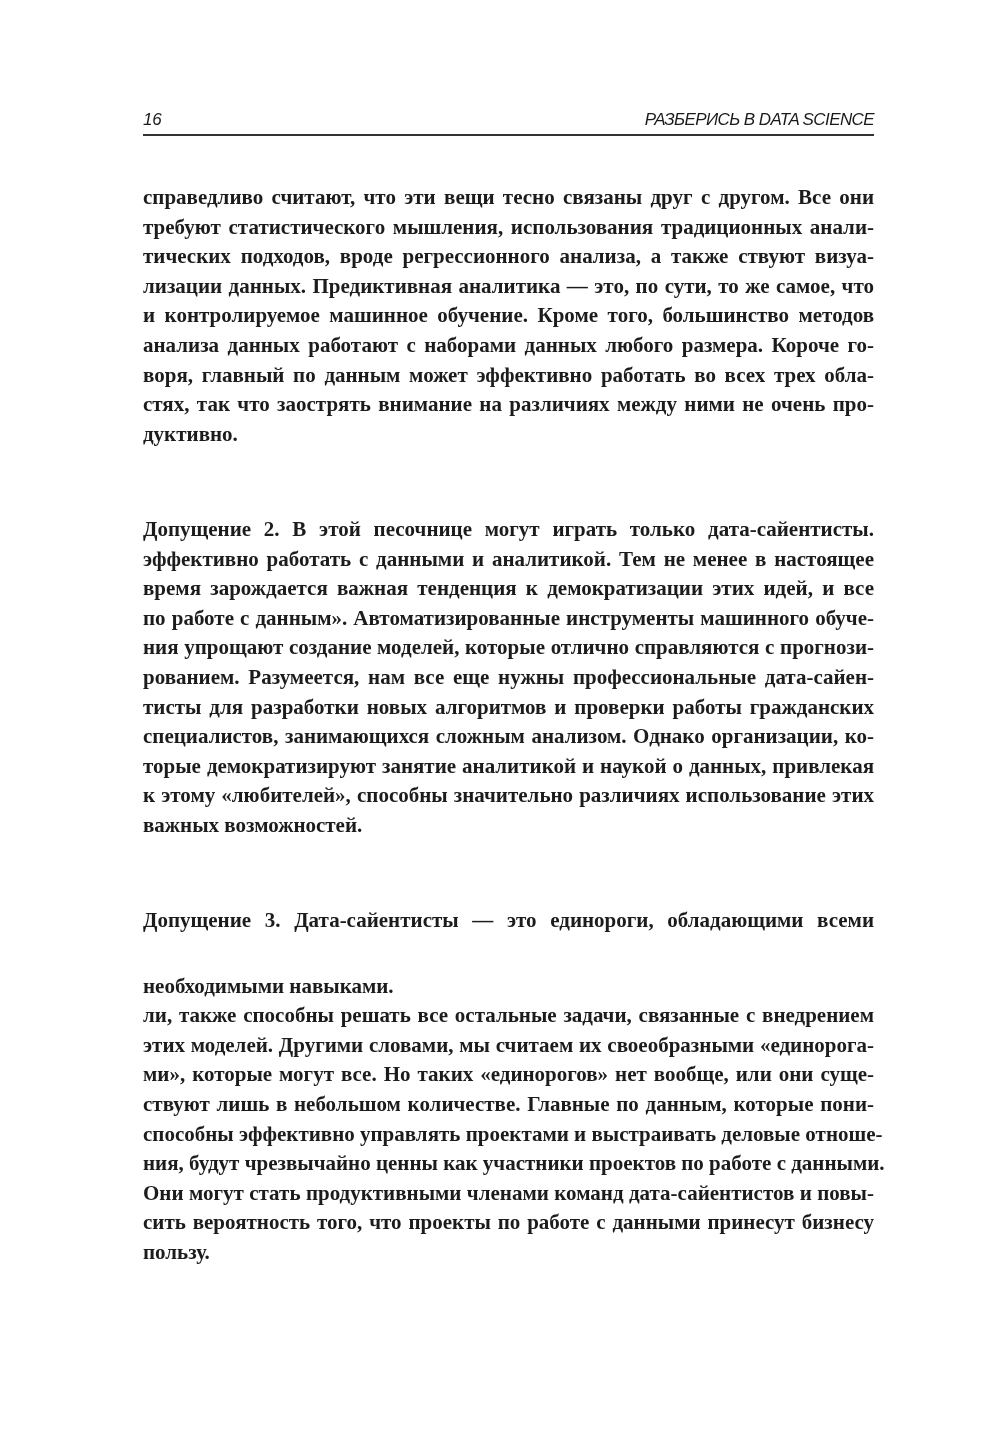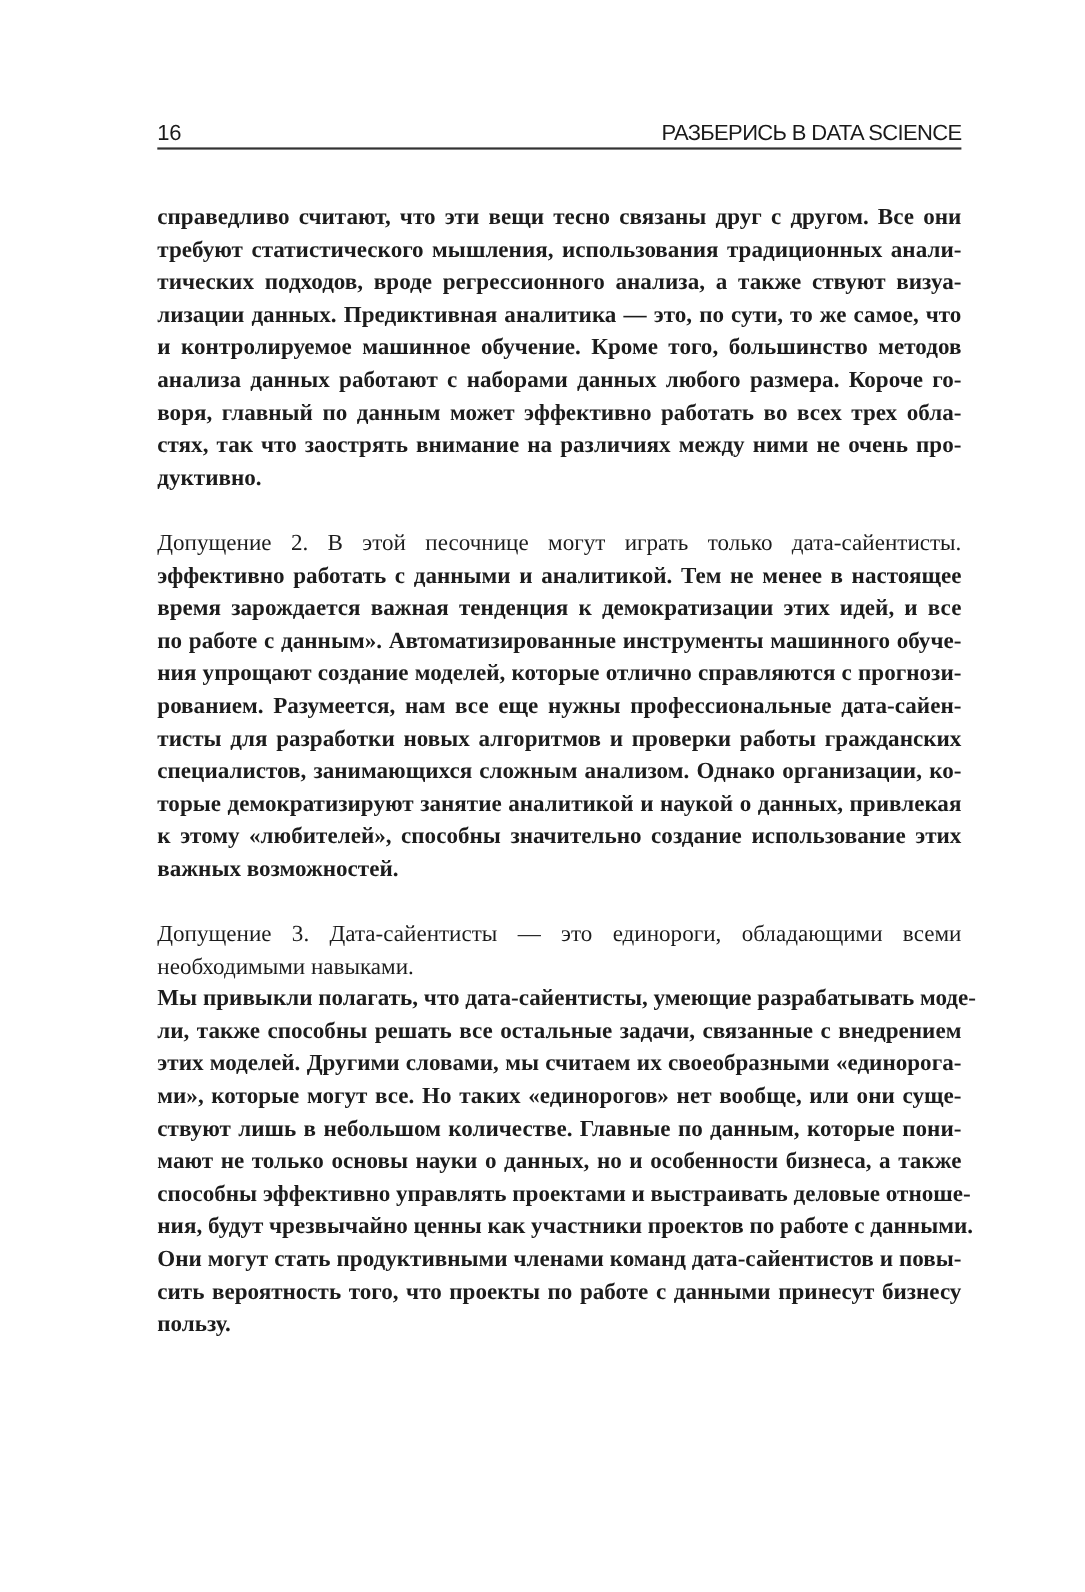--- a/index.html
+++ b/index.html
@@ -21,23 +21,24 @@
       width: 731px;
     }
     .running-header {
       position: absolute;
       left: 0;
       top: 108px;
       width: 731px;
       height: 26px;
       border-bottom: 2px solid #333333;
       font-family: "Liberation Sans", sans-serif;
-      font-size: 20px;
+      font-size: 17px;
       letter-spacing: -0.3px;
       transform-origin: left top;
+      font-style: italic;
     }
     .page-number {
       position: absolute;
       left: 0;
       top: 2px;
       font-stretch: condensed;
     }
     .running-title {
       position: absolute;
       right: 0;
@@ -63,21 +64,22 @@
       text-align: justify;
       text-align-last: justify;
       white-space: nowrap;
       height: 29.6px;
       overflow: visible;
     }
     .line.last {
       text-align-last: left;
     }
     .heading .line {
-      font-weight: normal;
+      font-weight: bold;
+      margin-top: 36px;
     }
     .gap {
       display: block;
       height: 29.6px;
     }
   </style>
 </head>
 <body>
 
 <div class="page">
@@ -108,38 +110,36 @@
 
     <p class="para">
       <span class="line">эффективно работать с данными и аналитикой. Тем не менее в настоящее</span>
       <span class="line">время зарождается важная тенденция к демократизации этих идей, и все</span>
       <span class="line">по работе с данным». Автоматизированные инструменты машинного обуче-</span>
       <span class="line">ния упрощают создание моделей, которые отлично справляются с прогнози-</span>
       <span class="line">рованием. Разумеется, нам все еще нужны профессиональные дата-сайен-</span>
       <span class="line">тисты для разработки новых алгоритмов и проверки работы гражданских</span>
       <span class="line">специалистов, занимающихся сложным анализом. Однако организации, ко-</span>
       <span class="line">торые демократизируют занятие аналитикой и наукой о данных, привлекая</span>
-      <span class="line">к этому «любителей», способны значительно создание использование этих</span>
+      <span class="line">к этому «любителей», способны значительно различиях использование этих</span>
       <span class="line last">важных возможностей.</span>
     </p>
 
     <span class="gap"></span>
 
     <div class="heading">
       <span class="line">Допущение 3. Дата-сайентисты — это единороги, обладающими всеми</span>
       <span class="line last">необходимыми навыками.</span>
     </div>
 
     <p class="para">
-      <span class="line">Мы привыкли полагать, что дата-сайентисты, умеющие разрабатывать моде-</span>
       <span class="line">ли, также способны решать все остальные задачи, связанные с внедрением</span>
       <span class="line">этих моделей. Другими словами, мы считаем их своеобразными «единорога-</span>
       <span class="line">ми», которые могут все. Но таких «единорогов» нет вообще, или они суще-</span>
       <span class="line">ствуют лишь в небольшом количестве. Главные по данным, которые пони-</span>
-      <span class="line">мают не только основы науки о данных, но и особенности бизнеса, а также</span>
       <span class="line">способны эффективно управлять проектами и выстраивать деловые отноше-</span>
       <span class="line">ния, будут чрезвычайно ценны как участники проектов по работе с данными.</span>
       <span class="line">Они могут стать продуктивными членами команд дата-сайентистов и повы-</span>
       <span class="line">сить вероятность того, что проекты по работе с данными принесут бизнесу</span>
       <span class="line last">пользу.</span>
     </p>
   </div>
 </div>
 
 </body></html>

